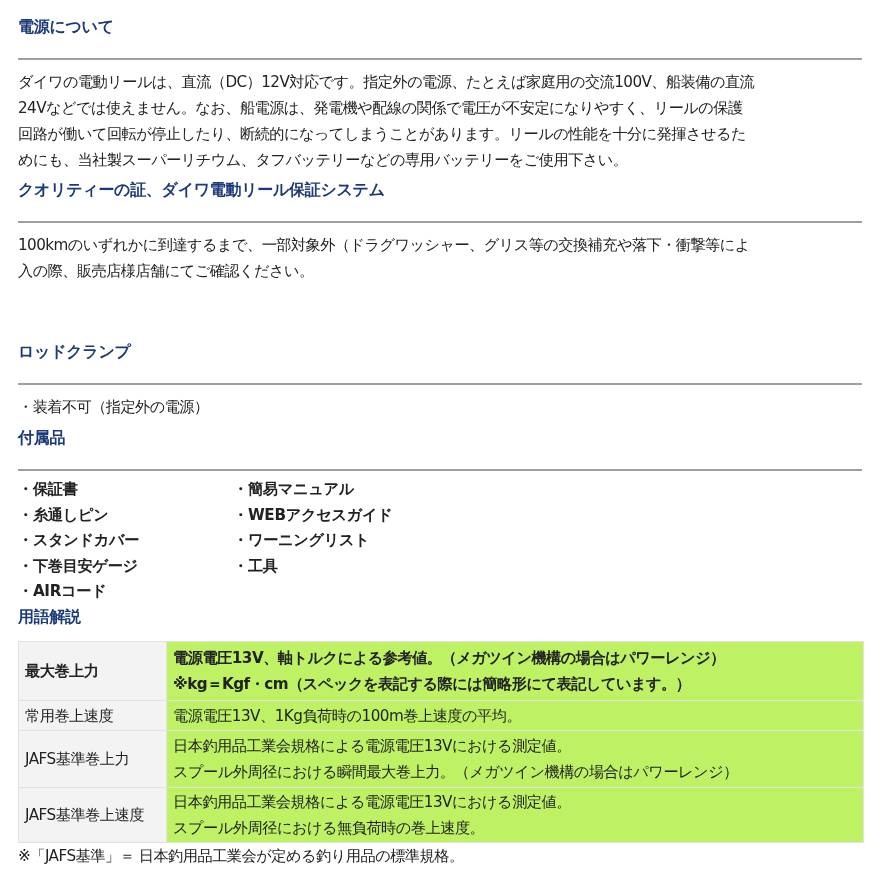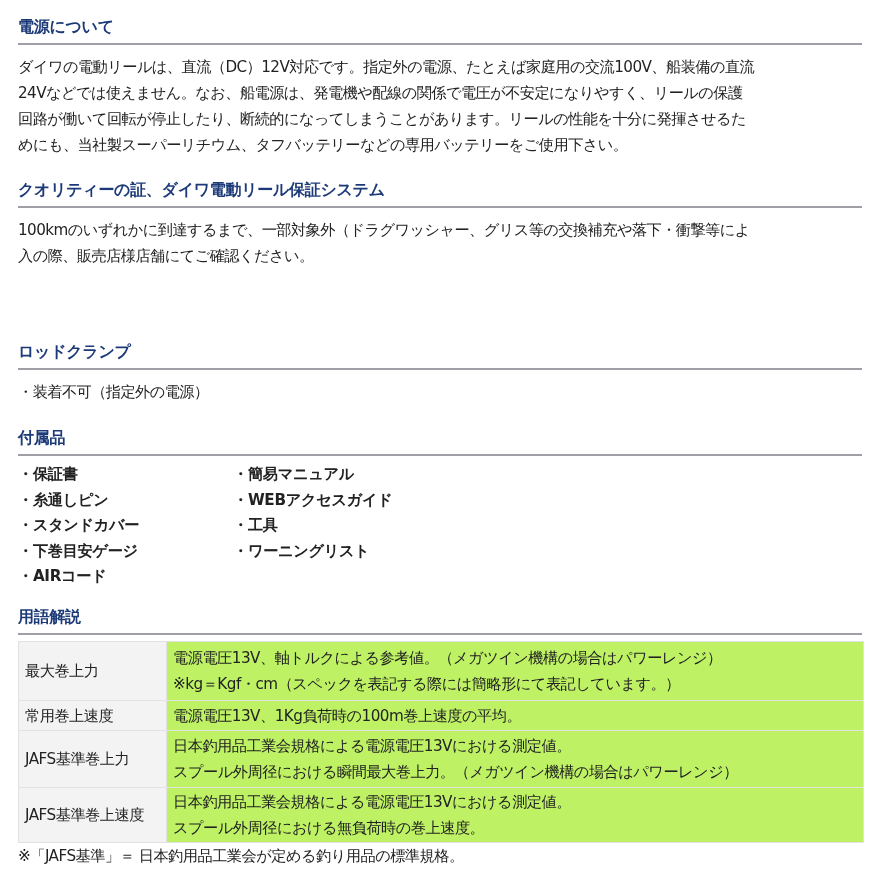--- a/index.html
+++ b/index.html
@@ -6,21 +6,21 @@
   body {
     width: 880px; height: 880px; overflow: hidden; position: relative;
     font-family: "DejaVu Sans", "Liberation Sans", sans-serif;
     color: #222222;
   }
   .wrap { position: absolute; left: 18px; top: 0; width: 844px; }
   .section { position: absolute; left: 0; width: 844px; }
   .h {
     font-size: 16px; font-weight: bold; color: #1d3a78;
     height: 26px; line-height: 26px; letter-spacing: -0.3px;
-    border-bottom: 2px solid #9fa0a6; padding-bottom: 3px;
+    border-bottom: 2px solid #9fa0a6; padding-bottom: 18px;
     white-space: nowrap;
   }
   .p {
     font-size: 15.2px; line-height: 26px; margin-top: 12px;
     letter-spacing: -0.55px; white-space: nowrap;
   }
   .p div { height: 26px; }
   .items { position: relative; margin-top: 12px; height: 130px; }
   .col { position: absolute; top: 0; }
   .col div { font-size: 15.2px; height: 25.5px; line-height: 25.5px; white-space: nowrap; letter-spacing: -0.3px; }
@@ -76,33 +76,33 @@
       <div class="col" style="left:0;">
         <div>・保証書</div>
         <div>・糸通しピン</div>
         <div>・スタンドカバー</div>
         <div>・下巻目安ゲージ</div>
         <div>・AIRコード</div>
       </div>
       <div class="col" style="left:215px;">
         <div>・簡易マニュアル</div>
         <div>・WEBアクセスガイド</div>
+        <div>・ワーニングリスト</div>
         <div>・工具</div>
-        <div>・ワーニングリスト</div>
       </div>
     </div>
   </div>
 
   <div class="section" style="top:604px;">
     <div class="h">用語解説</div>
   </div>
 
   <table class="glossary">
     <tbody>
-        <tr style="height:59px;">
+        <tr style="height:59px;font-weight:bold;">
       <td class="term">最大巻上力</td>
       <td class="desc">
         <div>電源電圧13V、軸トルクによる参考値。（メガツイン機構の場合はパワーレンジ）</div>
         <div>※kg＝Kgf・cm（スペックを表記する際には簡略形にて表記しています。）</div>
       </td>
     </tr>
     <tr style="height:30px;padding-left:19px;">
       <td class="term">常用巻上速度</td>
       <td class="desc">
         <div>電源電圧13V、1Kg負荷時の100m巻上速度の平均。</div>

